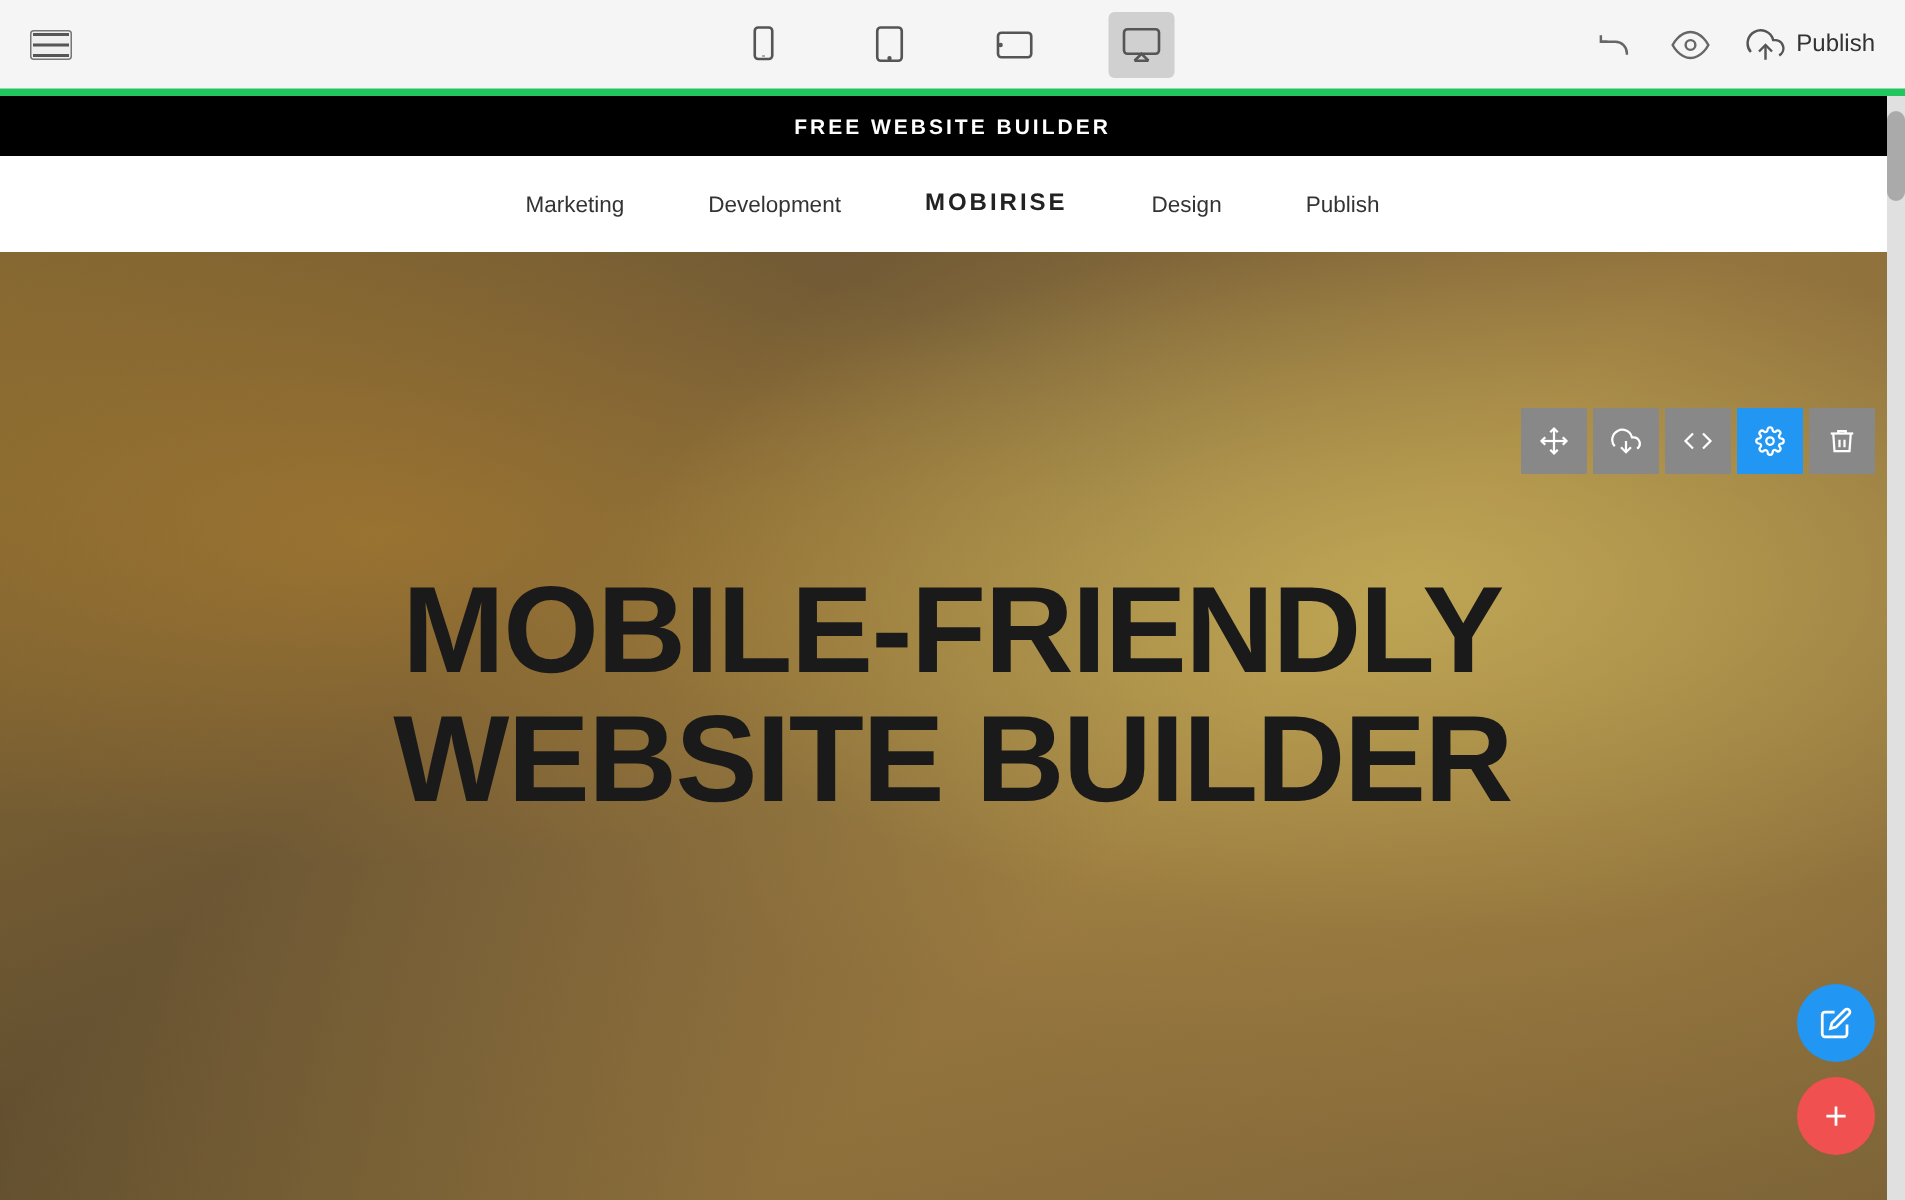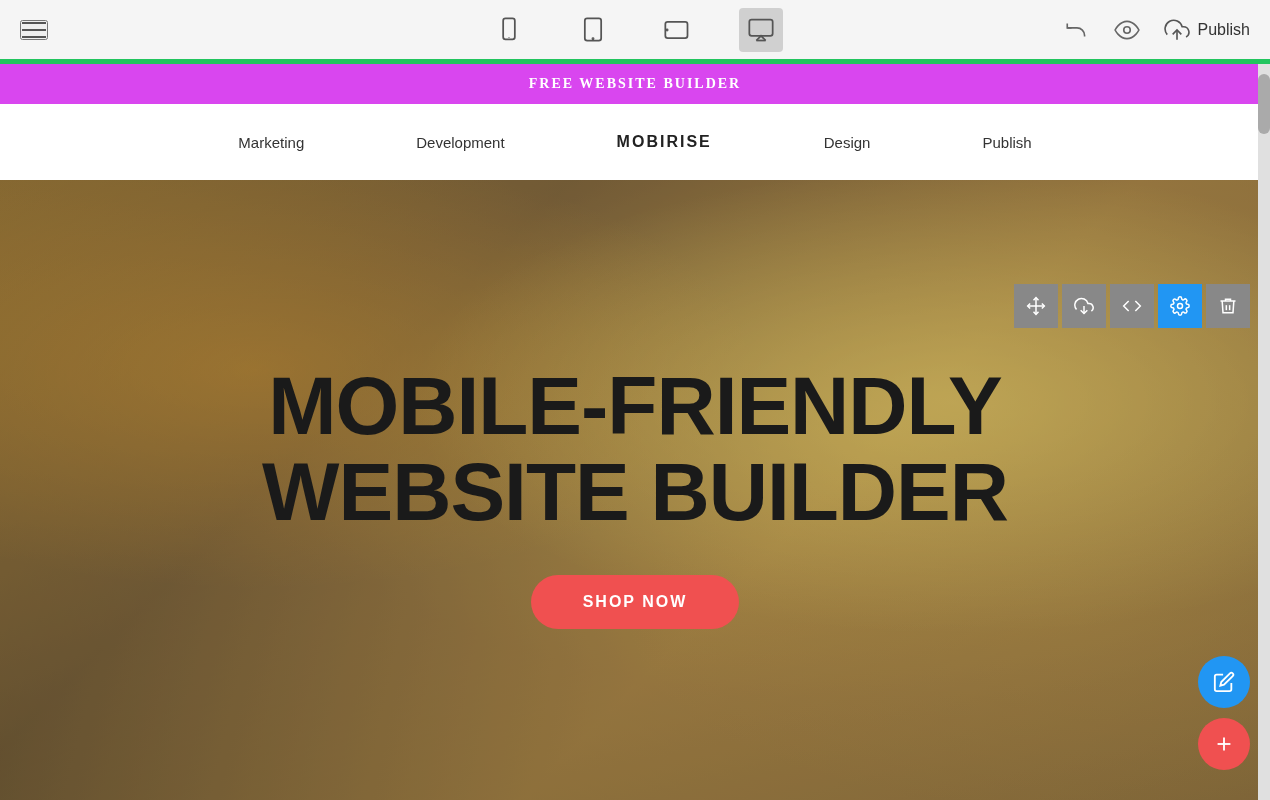--- a/index.html
+++ b/index.html
@@ -115,45 +115,44 @@
     .main-content {
       width: 100%;
       height: 736px;
       position: relative;
       overflow: hidden;
     }
 
     
     .banner-bar {
       width: 100%;
-      background: #d946ef;
+      background: #000000;
       height: 40px;
       display: flex;
       align-items: center;
       justify-content: center;
       position: relative;
       z-index: 10;
-      font-family: Liberation Serif, serif;
     }
     .banner-bar span {
       color: white;
       font-size: 14px;
       font-weight: bold;
       letter-spacing: 2px;
     }
 
     
     .site-nav {
       width: 100%;
       background: rgba(255,255,255,0.97);
-      height: 76px;
-      display: flex;
-      align-items: center;
-      justify-content: center;
-      gap: 112px;
+      height: 64px;
+      display: flex;
+      align-items: center;
+      justify-content: center;
+      gap: 56px;
       position: relative;
       z-index: 10;
     }
     .site-nav .nav-link {
       font-size: 15px;
       color: #333;
       text-decoration: none;
       cursor: pointer;
     }
     .site-nav .brand {
@@ -419,21 +418,20 @@
   <div class="hero-section">
     <div class="hero-bg"></div>
 
     <div class="hero-text">
       <div class="hero-title">
         <div>MOBILE-FRIENDLY</div>
         <div>WEBSITE BUILDER</div>
       </div>
     </div>
 
-    <button class="shop-btn">SHOP NOW</button>
 
     <div class="section-toolbar">
       <button class="sec-btn" title="Move">
         <svg viewBox="0 0 24 24">
           <polyline points="5,9 2,12 5,15"></polyline>
           <polyline points="9,5 12,2 15,5"></polyline>
           <polyline points="15,19 12,22 9,19"></polyline>
           <polyline points="19,9 22,12 19,15"></polyline>
           <line x1="2" y1="12" x2="22" y2="12"></line>
           <line x1="12" y1="2" x2="12" y2="22"></line>

